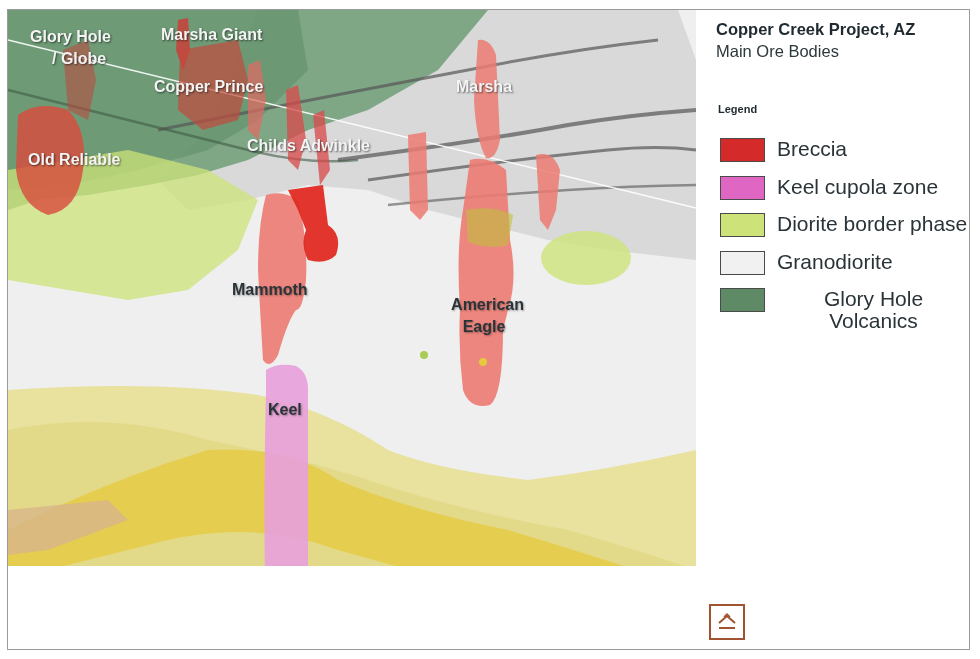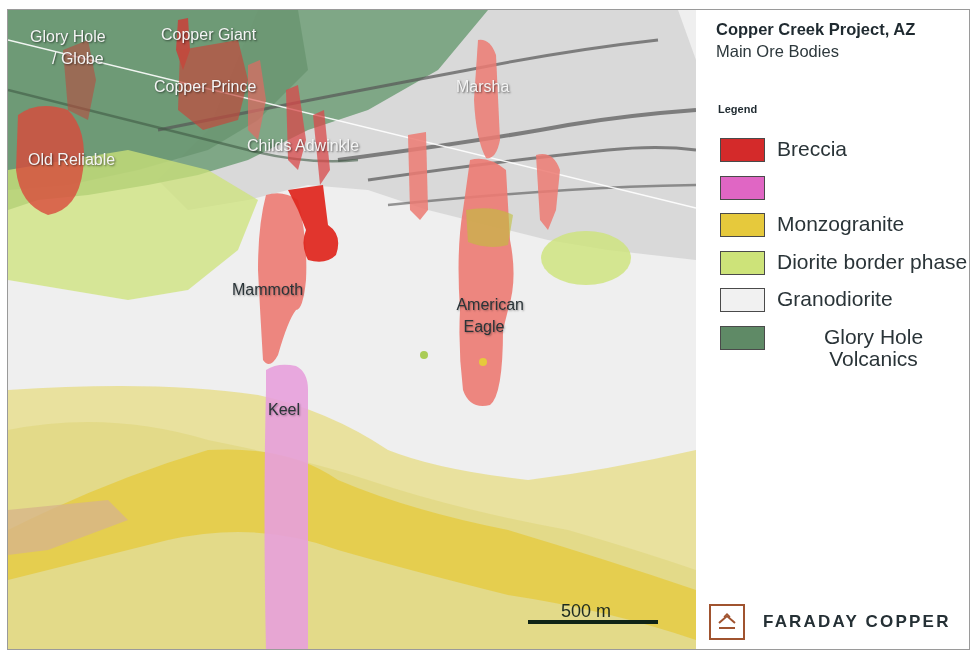--- a/index.html
+++ b/index.html
@@ -1,18 +1,18 @@
 <!DOCTYPE html>
 <html><head>
 <meta charset="utf-8">
 <style>
   html,body{margin:0;padding:0;background:#ffffff;}
   body{width:980px;height:659px;position:relative;overflow:hidden;font-family:"Liberation Sans",sans-serif;}
   .frame{position:absolute;left:7px;top:9px;width:963px;height:641px;border:1.5px solid #9a9a9a;box-sizing:border-box;background:#fff;overflow:hidden;}
-  .map{position:absolute;left:0;top:0;width:688px;height:640px;background:#efefef;overflow:hidden;}
+  .map{position:absolute;left:0;top:0;width:688px;height:556px;background:#efefef;overflow:hidden;font-weight:bold;}
   .map svg{position:absolute;left:0;top:0;}
   .lbl{position:absolute;font-size:16px;white-space:nowrap;line-height:19px;}
   .lbl.light{color:#f4f4f4;text-shadow:1px 1px 2px rgba(0,0,0,.55);}
   .lbl.dark{color:#2a3438;text-shadow:1px 1px 2px rgba(0,0,0,.35);text-align:center;}
   .side{position:absolute;left:688px;top:0;width:274px;height:640px;background:#fff;text-align:center;}
   .title{position:absolute;left:20px;top:10px;font-size:16.5px;font-weight:bold;color:#1f2a30;}
   .subtitle{position:absolute;left:20px;top:32px;font-size:16.5px;color:#2d383c;}
   .legend-title{position:absolute;left:22px;top:93px;font-size:11px;font-weight:bold;color:#1f2a30;}
   .legend-list{position:absolute;left:24px;top:128px;}
   .li{position:relative;height:37.5px;display:flex;align-items:flex-start;}
@@ -74,21 +74,21 @@
       <path d="M400 125 L418 122 L420 200 L412 210 L402 200 Z" fill="#ec7a72" opacity="0.85"></path>
       <path d="M462 150 Q480 145 498 160 L502 230 Q510 270 500 300 L495 320 Q495 385 482 395 Q462 400 455 380 Q450 340 452 300 Q448 240 455 200 Z" fill="#ec7a72" opacity="0.9"></path>
       <path d="M458 200 Q485 195 505 205 L500 235 Q480 240 460 232 Z" fill="#bfbf3a" opacity="0.6"></path>
       <path d="M528 145 Q545 140 552 160 L548 200 L540 220 L532 210 Z" fill="#ec7a72" opacity="0.85"></path>
       <circle cx="475" cy="352" r="4" fill="#e6c93c"></circle>
       <circle cx="416" cy="345" r="4" fill="#aacc55"></circle>
     </svg>
 
     <div class="lbl light" style="left:22px;top:17px;">Glory  Hole</div>
     <div class="lbl light" style="left:44px;top:39px;">/ Globe</div>
-    <div class="lbl light" style="left:153px;top:15px;">Copper Giant</div>
+    <div class="lbl light" style="left:153px;top:15px;">Marsha Giant</div>
     <div class="lbl light" style="left:146px;top:67px;">Copper Prince</div>
     <div class="lbl light" style="left:20px;top:140px;">Old Reliable</div>
     <div class="lbl light" style="left:239px;top:126px;">Childs Adwinkle</div>
     <div class="lbl light" style="left:448px;top:67px;">Marsha</div>
     <div class="lbl dark" style="left:224px;top:270px;">Mammoth</div>
     <div class="lbl dark" style="left:436px;top:285px;width:80px;text-align:right;">American</div>
     <div class="lbl dark" style="left:436px;top:307px;width:80px;">Eagle</div>
     <div class="lbl dark" style="left:260px;top:390px;">Keel</div>
 
     <div class="scale">
@@ -101,24 +101,21 @@
     <div class="title">Copper Creek Project, AZ</div>
     <div class="subtitle">Main Ore Bodies</div>
     <div class="legend-title">Legend</div>
     <div class="legend-list">
       <div class="li">
           <div class="sw" style="background:#d42a2a"></div>
           <span>Breccia</span>
         </div>
       <div class="li">
           <div class="sw" style="background:#e066c4"></div>
-        </div>
-      <div class="li">
-          <div class="sw" style="background:#e6c93c"></div>
-          <span>Monzogranite</span>
+          <span>Keel cupola zone</span>
         </div>
       <div class="li">
           <div class="sw" style="background:#cde379"></div>
           <span>Diorite border phase</span>
         </div>
       <div class="li">
           <div class="sw" style="background:#f1f1f1"></div>
           <span>Granodiorite</span>
         </div>
       <div class="li">
@@ -128,17 +125,16 @@
     </div>
 
     <div class="brand">
       <div class="logo">
         <svg width="32" height="32" viewBox="0 0 32 32" style="position:absolute;left:0;top:0">
           <polyline points="8,17 16,10 24,17" fill="none" stroke="#a0532f" stroke-width="2"></polyline>
           <polyline points="13,11 16,8 19,11" fill="none" stroke="#a0532f" stroke-width="1.5"></polyline>
           <line x1="8" y1="22" x2="24" y2="22" stroke="#a0532f" stroke-width="2"></line>
         </svg>
       </div>
-      <div class="brand-text">FARADAY COPPER</div>
     </div>
   </div>
 
 </div>
 
 </body></html>

